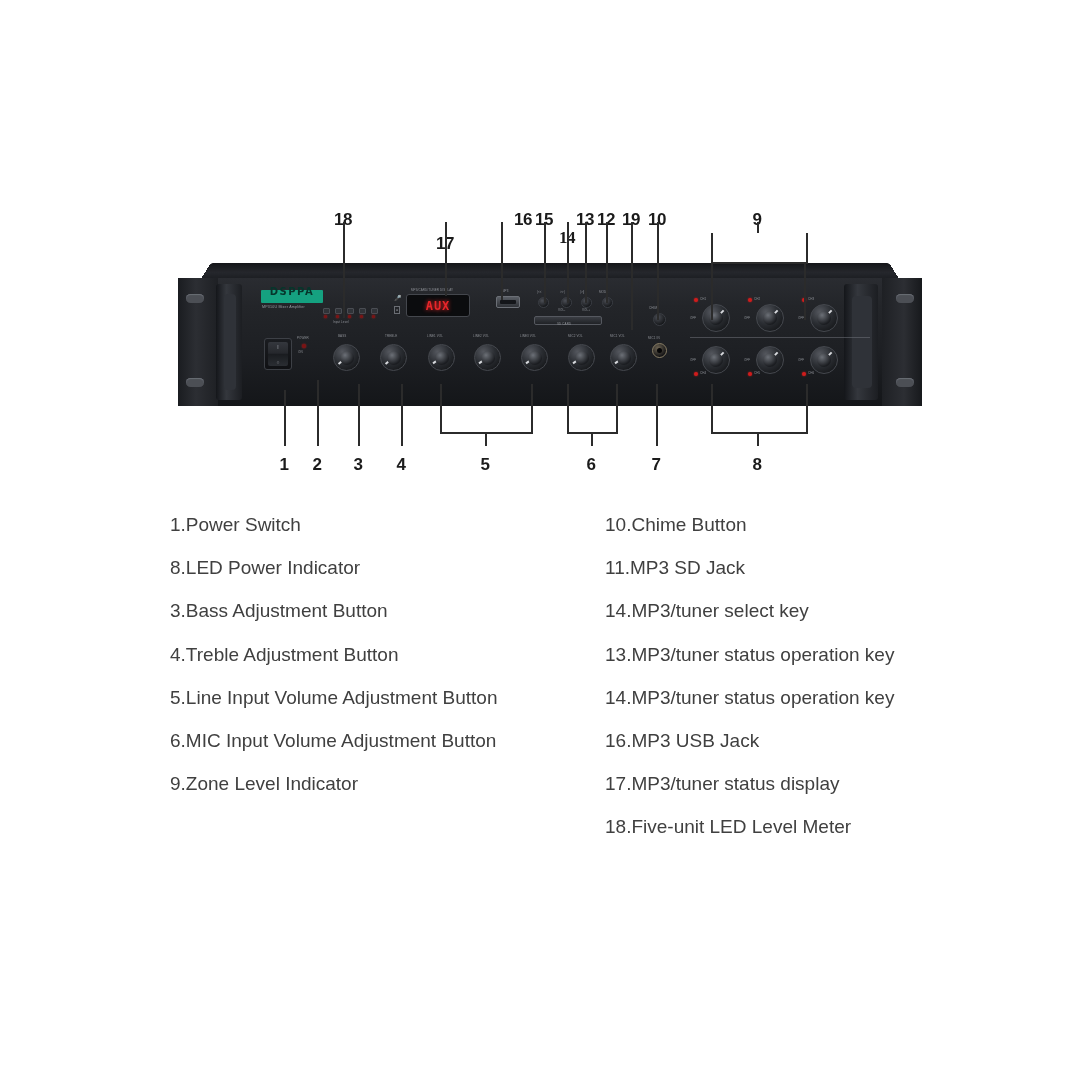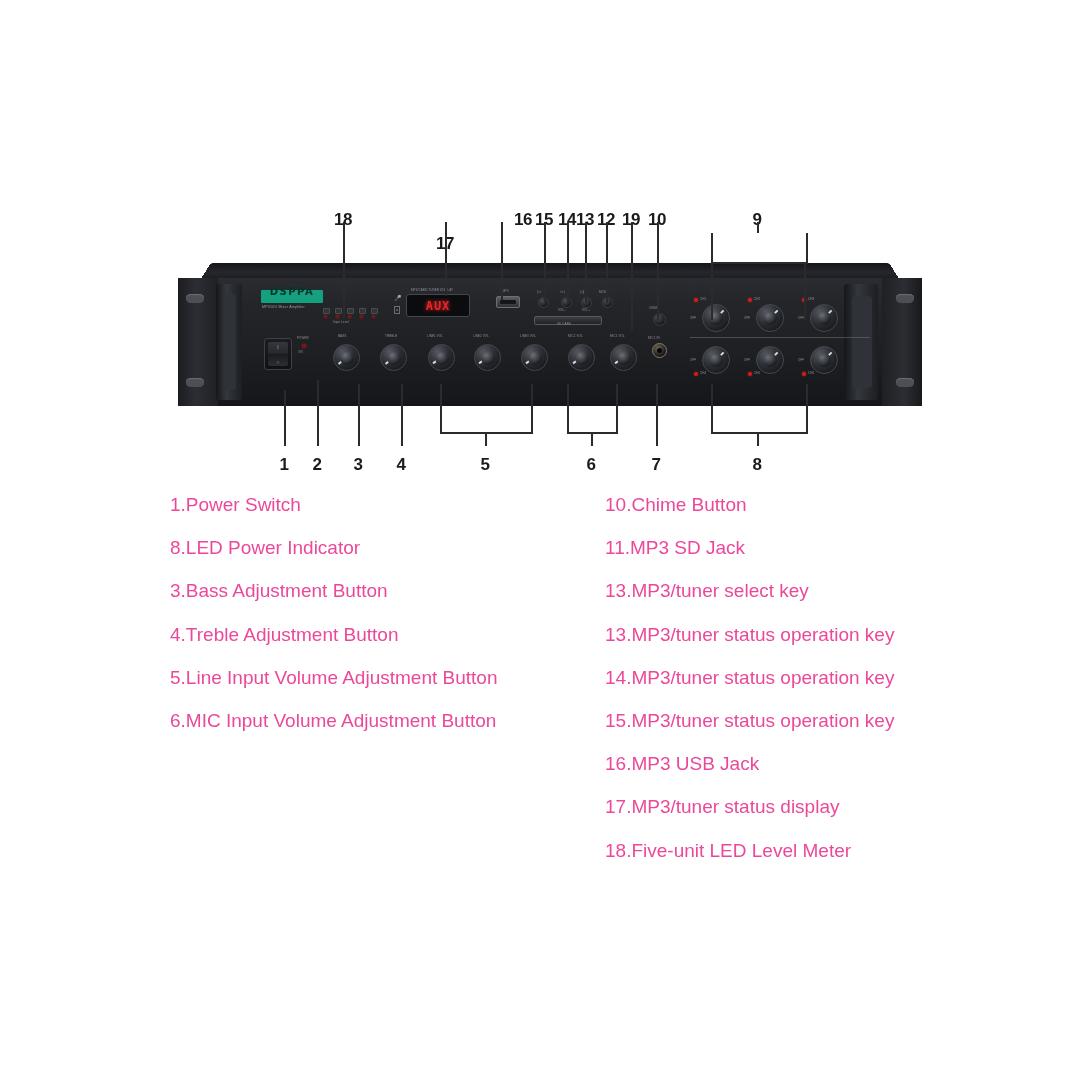--- a/index.html
+++ b/index.html
@@ -117,22 +117,22 @@
   }
 
   .divider{position:absolute;height:1px;background:#6d7178;opacity:.55;}
 
   
   .legend{position:absolute;left:170px;top:495px;width:830px;}
   .legend-col{position:absolute;top:0;}
   .legend-col.left{left:0;width:430px;}
   .legend-col.right{left:435px;width:400px;}
   .legend-item{
-    font-size:19px;color:#ec4899;line-height:1;margin-bottom:24.2px;
-    font-family:"Liberation Sans", sans-serif;white-space:nowrap;
+    font-size:19px;color:#404040;line-height:1;margin-bottom:24.2px;
+    font-family:"Liberation Sans", sans-serif;white-space:nowrap;margin-top:20px;
   }
 </style>
 </head>
 <body>
 
 <div id="stage">
 
   <div class="device">
     <div class="dev-top"></div>
     <div class="dev-face"></div>
@@ -315,21 +315,21 @@
 
   <div id="callout-layer">
       <div class="callout" style="left: 343px; top: 210px;">18</div>
       <div class="lead" style="left: 343px; top: 222px; height: 96px;"></div>
       <div class="callout" style="left: 445px; top: 210px; margin-top: 24px;">17</div>
       <div class="lead" style="left: 445px; top: 222px; height: 74px;"></div>
       <div class="callout" style="left: 523px; top: 210px;">16</div>
       <div class="lead" style="left: 501px; top: 222px; height: 78px;"></div>
       <div class="callout" style="left: 544px; top: 210px;">15</div>
       <div class="lead" style="left: 544px; top: 222px; height: 81px;"></div>
-      <div class="callout" style="left: 567px; top: 210px;">14</div>
+      <div class="callout" style="left: 567px; top: 228px; font-family: Liberation Serif, serif;">14</div>
       <div class="lead" style="left: 567px; top: 222px; height: 81px;"></div>
       <div class="callout" style="left: 585px; top: 210px;">13</div>
       <div class="lead" style="left: 585px; top: 222px; height: 81px;"></div>
       <div class="callout" style="left: 606px; top: 210px;">12</div>
       <div class="lead" style="left: 606px; top: 222px; height: 81px;"></div>
       <div class="callout" style="left: 631px; top: 210px;">19</div>
       <div class="lead" style="left: 631px; top: 222px; height: 108px;"></div>
       <div class="callout" style="left: 657px; top: 210px;">10</div>
       <div class="lead" style="left: 657px; top: 222px; height: 98px;"></div>
       <div class="callout" style="left: 757px; top: 210px;">9</div>
@@ -359,27 +359,27 @@
     </div>
 
   <div class="legend">
     <div class="legend-col left" id="legend-left">
         <div class="legend-item">1.Power Switch</div>
         <div class="legend-item">8.LED Power Indicator</div>
         <div class="legend-item">3.Bass Adjustment Button</div>
         <div class="legend-item">4.Treble Adjustment Button</div>
         <div class="legend-item">5.Line Input Volume Adjustment Button</div>
         <div class="legend-item">6.MIC Input Volume Adjustment Button</div>
+        <div class="legend-item">9.Zone Level Indicator</div>
       </div>
     <div class="legend-col right" id="legend-right">
         <div class="legend-item">10.Chime Button</div>
         <div class="legend-item">11.MP3 SD Jack</div>
-        <div class="legend-item">13.MP3/tuner select key</div>
+        <div class="legend-item">14.MP3/tuner select key</div>
         <div class="legend-item">13.MP3/tuner status operation key</div>
         <div class="legend-item">14.MP3/tuner status operation key</div>
-        <div class="legend-item">15.MP3/tuner status operation key</div>
         <div class="legend-item">16.MP3 USB Jack</div>
         <div class="legend-item">17.MP3/tuner status display</div>
         <div class="legend-item">18.Five-unit LED Level Meter</div>
       </div>
   </div>
 
 </div>
 
 </body></html>

